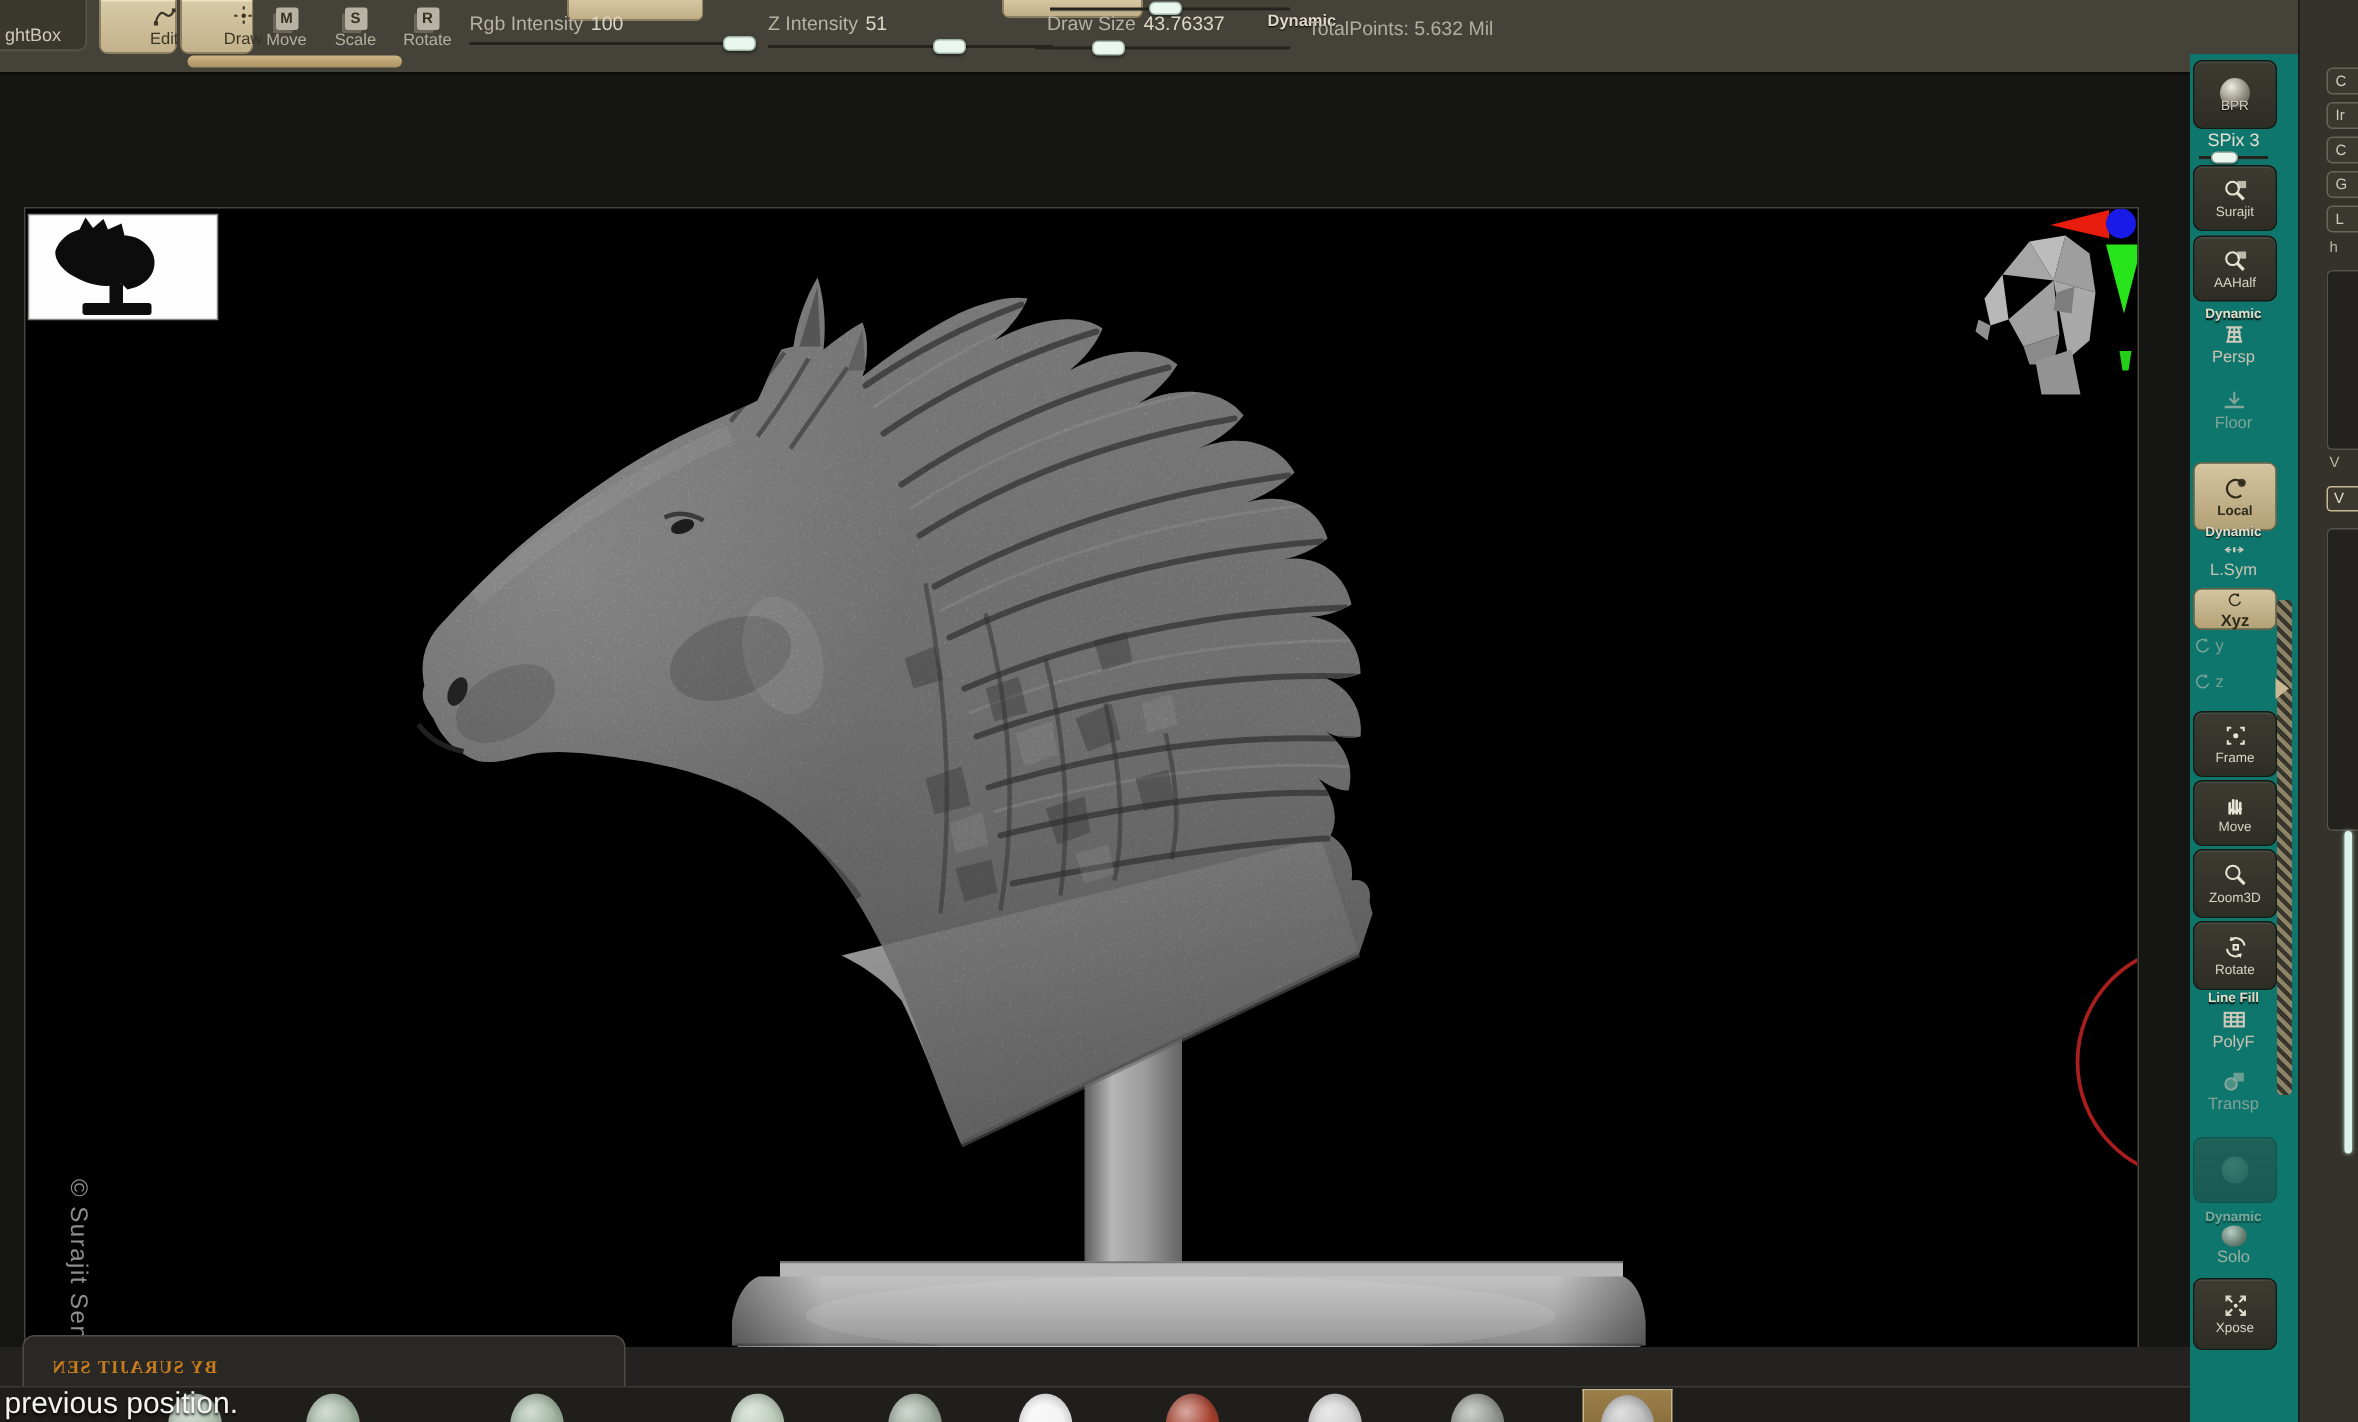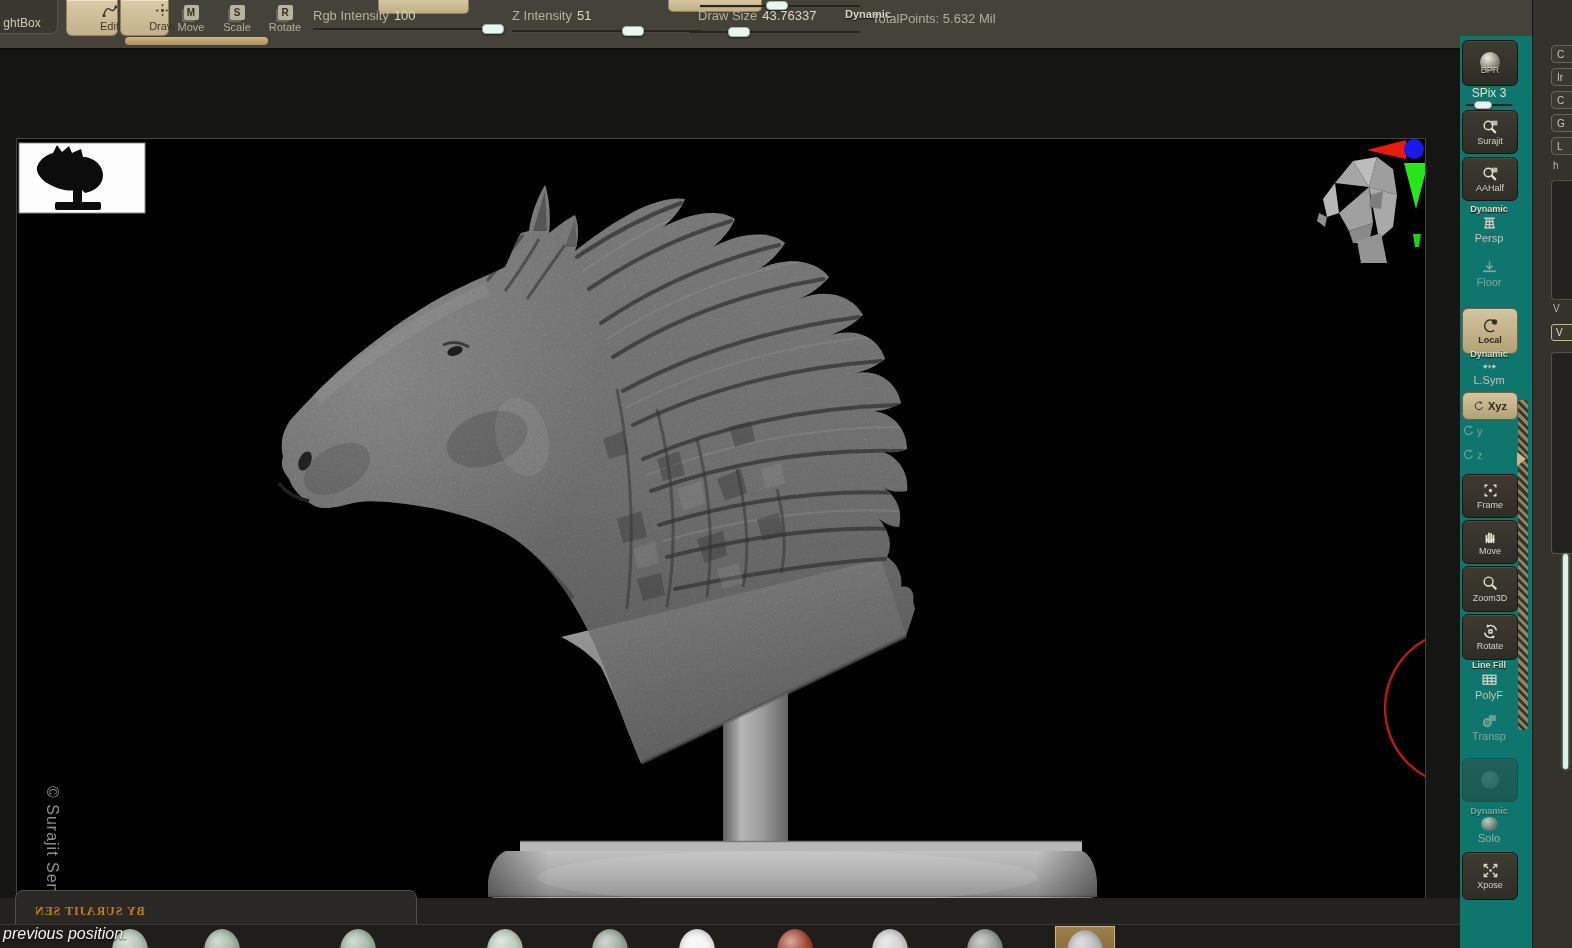--- a/index.html
+++ b/index.html
@@ -24,21 +24,21 @@
   #hscroll{position:absolute;left:125px;top:37px;width:143px;height:8px;border-radius:4px;background:linear-gradient(#cdb584,#ab9161);}
   
   #docarea{position:absolute;left:0;top:50px;width:1460px;height:848px;background:#151513;}
   #zcanvas{position:absolute;left:16px;top:88px;width:1408px;height:810px;background:#000;border:1px solid #45443f;box-sizing:content-box;overflow:hidden;}
   #copyrightNote{fill:#8e8e8e;font-size:16px;letter-spacing:1px;}
   
   #bottombar{position:absolute;left:0;top:898px;width:1460px;height:50px;background:#232220;}
   #notepanel{position:absolute;left:15px;top:-8px;width:402px;height:45px;border:1px solid #504d44;border-radius:8px;background:#2a2824;box-sizing:border-box;}
   #creditMirror{position:absolute;left:34px;top:6px;transform:scaleX(-1);color:#c87d1e;font-size:12px;font-weight:bold;letter-spacing:1px;text-transform:uppercase;font-family:"Liberation Serif","DejaVu Serif",serif;}
   #statuspatch{position:absolute;left:0;top:26px;width:182px;height:24px;background:#56544c;}
-  #statustext{position:absolute;left:3px;top:27px;font-size:16px;color:#f4f4f2;text-shadow:0 1px 2px #000;font-style:italic;}
+  #statustext{position:absolute;left:3px;top:27px;font-size:20px;color:#f4f4f2;text-shadow:0 1px 2px #000;}
   #mattray{position:absolute;left:0;top:26px;width:1460px;height:24px;border-top:1px solid #3c3a35;background:#1f1e1b;}
   .thumb{position:absolute;top:1px;width:60px;height:23px;overflow:hidden;display:flex;justify-content:center;}
   .thumb.sel{background:linear-gradient(#9c7f4a,#8a6f3e);border:1px solid #c9b98a;border-bottom:none;box-sizing:border-box;}
   .tball{width:36px;height:44px;border-radius:50% 50% 45% 45%;margin-top:3px;}
   
   #shelf{position:absolute;left:1460px;top:36px;width:72px;height:912px;background:#0f766e;}
   .btn{position:absolute;left:2px;width:54px;border-radius:6px;background:linear-gradient(#3d3b31,#2e2c25);
     border:1px solid #17160f;box-shadow:inset 0 1px 0 #ffffff14;display:flex;flex-direction:column;align-items:center;justify-content:center;gap:1px;color:#e8e4d4;}
   .btn .lbl{font-size:9px;color:#d8d4c6;line-height:10px;}
   .btn.active{background:linear-gradient(#d4c5a0,#b3a176);border-color:#6d6244;color:#2e2a1c;}
@@ -489,21 +489,21 @@
   </div>
 
   <div class="sideLabel" style="top:313px">Dynamic</div>
   <div class="flat" style="top:324px">
     <svg class="ic" style="height:13px">
         <use href="#i-lsym"></use>
       </svg>
     <span class="lbl">L.Sym</span>
   </div>
 
-  <div class="btn active" style="top:356px;height:26px;flex-direction:row;gap:3px">
+  <div class="btn active" style="top:356px;height:26px;flex-direction:column;gap:3px">
     <svg class="ic" style="width:12px;height:12px">
         <use href="#i-rot"></use>
       </svg>
     <span class="lbl" style="font-size:11px">Xyz</span>
   </div>
 
   <div class="flat dim" style="top:388px;flex-direction:row;gap:2px;opacity:.55">
     <svg class="ic" style="width:13px;height:13px">
         <use href="#i-rot"></use>
       </svg>

